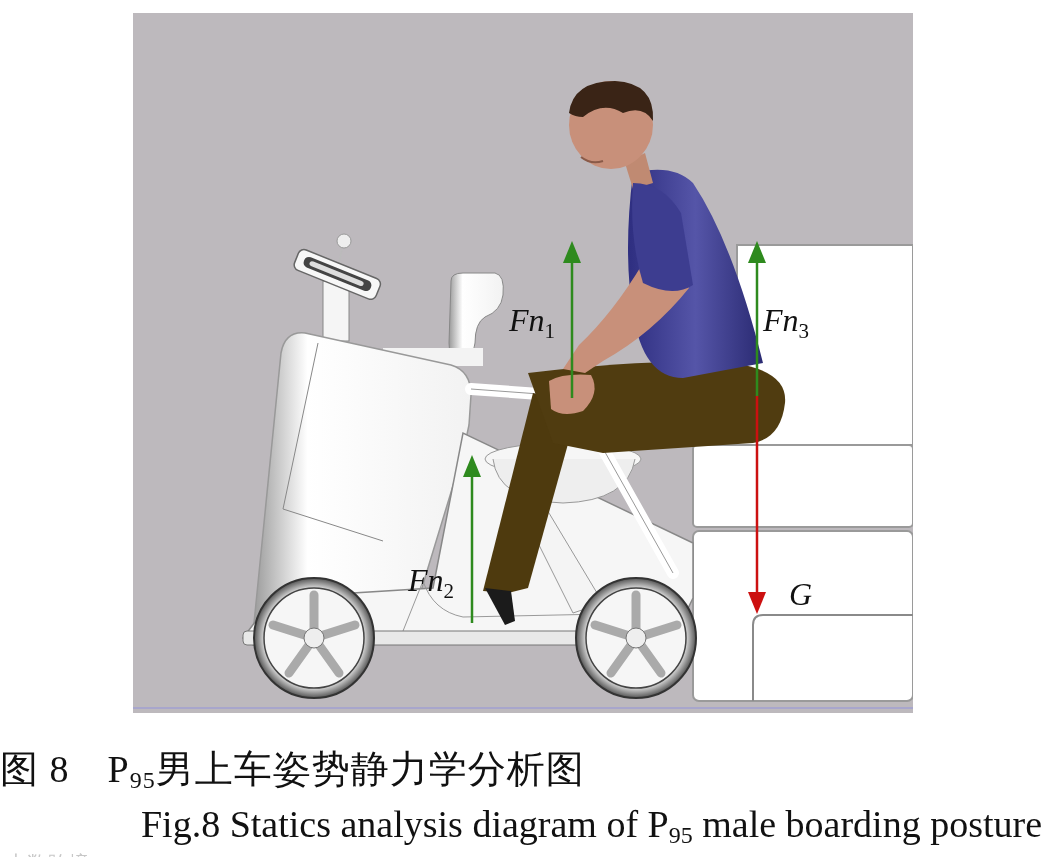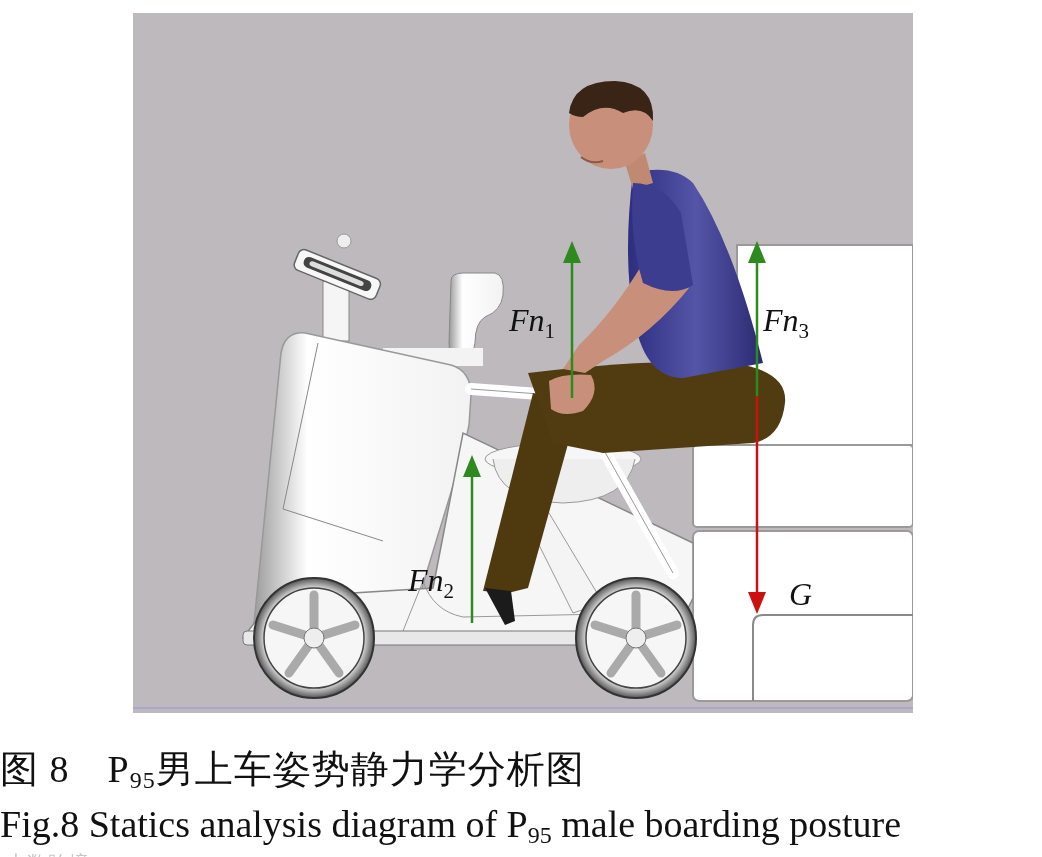--- a/index.html
+++ b/index.html
@@ -4,21 +4,21 @@
 <style>
   html, body { margin:0; padding:0; background:#ffffff; }
   body { width:1042px; height:857px; position:relative; overflow:hidden;
          font-family:"Liberation Serif", "DejaVu Serif", serif; }
   #figure { position:absolute; left:133px; top:13px; width:780px; height:700px;text-decoration:underline; }
   #figure svg { display:block; }
   .label { font-family:"Liberation Serif","DejaVu Serif",serif; font-style:italic; fill:#111; }
   .sub { font-style:normal; }
   .cap-cn { position:absolute; left:0; width:1042px; top:745px; text-align:left;
             font-size:38px; color:#111; letter-spacing:1px; line-height:48px; }
-  .cap-en { position:absolute; left:0; width:1042px; top:800px; text-align:left;
+  .cap-en { position:absolute; left:0; width:1042px; top:800px; text-align:right;
             font-size:38px; color:#111; line-height:48px; white-space:nowrap; }
   .cap-cn sub, .cap-en sub { font-size:24px; vertical-align:-6px; line-height:0; }
   .gap { display:inline-block; width:38px; }
   .watermark { position:absolute; left:6px; top:822px; font-family:"DejaVu Sans",sans-serif;
                font-size:20px; color:rgba(180,180,180,0.75); letter-spacing:1px;margin-top:28px; }
 </style>
 </head>
 <body>
 
 <div id="figure">

